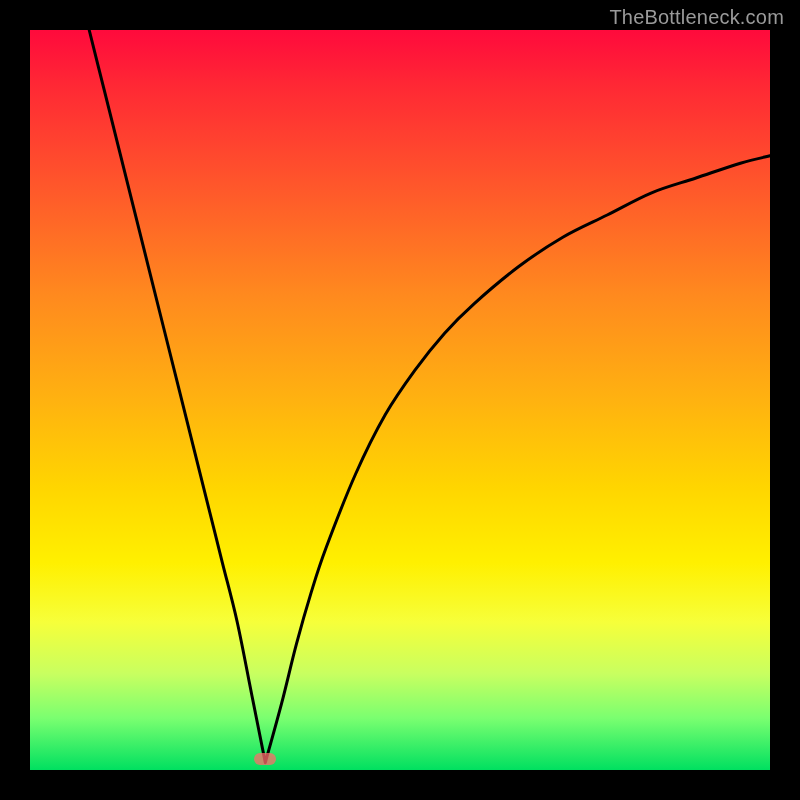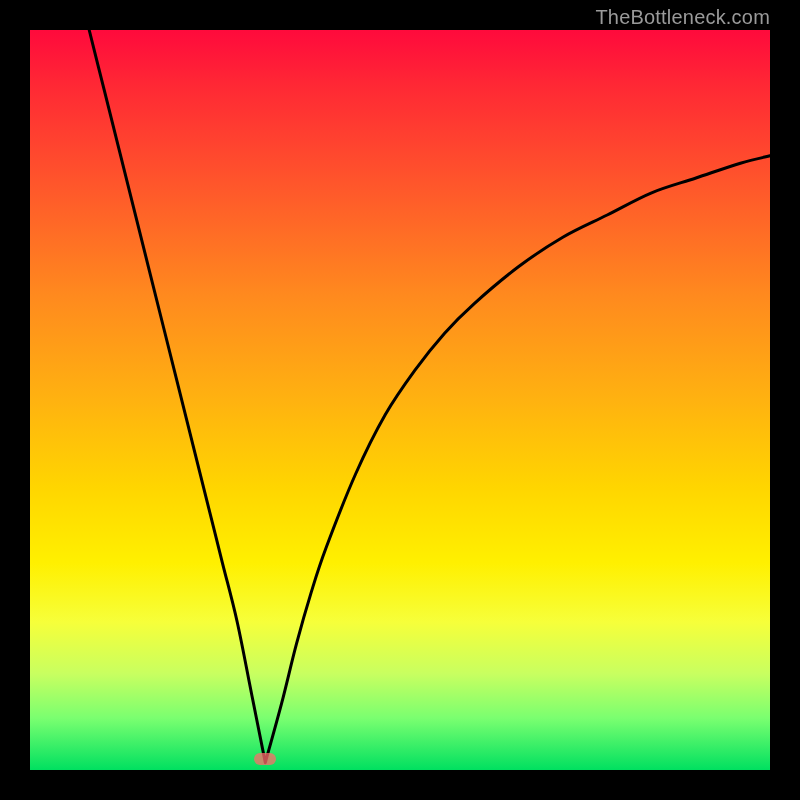--- a/index.html
+++ b/index.html
@@ -35,21 +35,21 @@
       #fff000 72%,
       #f6ff3a 80%,
       #c8ff60 87%,
       #7aff70 93%,
       #00e060 100%
     );
   }
   .watermark {
     position: absolute;
     top: 6px;
-    right: 30px;
+    right: 16px;
     color: #9a9a9a;
     font-size: 20px;
     font-weight: 500;
     letter-spacing: 0.2px;
     user-select: none;
     text-align: center;
   }
   svg.curve {
     position: absolute;
     left: 0;

